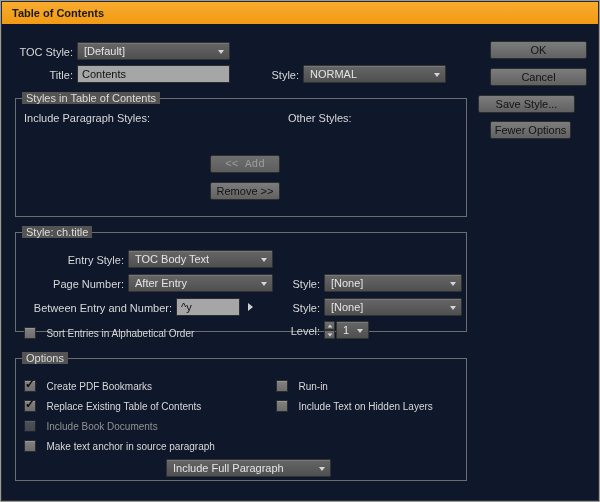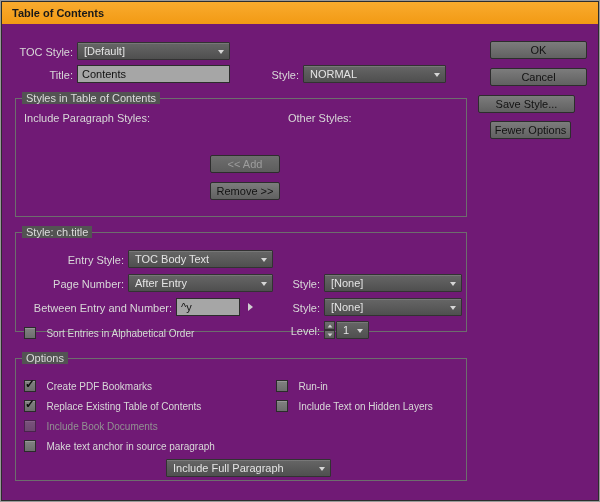--- a/index.html
+++ b/index.html
@@ -1,25 +1,25 @@
 <!DOCTYPE html>
 <html><head>
 <meta charset="utf-8">
 <style>
   * { box-sizing: border-box; margin: 0; padding: 0; }
   html,body { width:600px; height:502px; background:#ffffff; font-family:"Liberation Sans", sans-serif; }
-  .dialog { position:relative; width:600px; height:502px; background:#701a75; border:1px solid #9a9a9a; box-shadow: inset 0 0 0 1px #2d2d2d; overflow:hidden; }
+  .dialog { position:relative; width:600px; height:502px; background:#0f172a; border:1px solid #9a9a9a; box-shadow: inset 0 0 0 1px #2d2d2d; overflow:hidden; }
   .titlebar { position:absolute; left:1px; top:1px; right:1px; height:22px; background:linear-gradient(#f9ab2e,#f29a14); color:#191919; font-size:11px; font-weight:bold; line-height:22px; padding-left:10px; }
   .lbl { position:absolute; font-size:11px; color:#d8d8d8; white-space:nowrap; }
   .ra { text-align:right; }
   .dropdown { position:absolute; height:18px; background:linear-gradient(#666666,#4f4f4f); border:1px solid #323232; border-radius:1px; color:#e4e4e4; font-size:11px; line-height:16px; padding:0 18px 0 6px; white-space:nowrap; overflow:hidden; box-shadow: inset 0 1px 0 rgba(255,255,255,.12); }
   .dd-arrow { position:absolute; right:5px; top:7px; width:0; height:0; border-left:3.5px solid transparent; border-right:3.5px solid transparent; border-top:4px solid #d6d6d6; }
   .textfield { position:absolute; height:18px; background:#a6a6a6; border:1px solid #2c2c2c; color:#121212; font-size:11px; padding:0 4px; font-family:"Liberation Sans", sans-serif; }
   .btn { position:absolute; height:18px; background:linear-gradient(#7c7c7c,#616161); border:1px solid #2d2d2d; border-radius:2px; color:#131313; font-size:11px; text-align:center; line-height:16px; cursor:default; }
-  .btn.disabled { color:#9d9d9d; background:linear-gradient(#6e6e6e,#5d5d5d); }
+  .btn.disabled { color:#9d9d9d; background:linear-gradient(#6e6e6e,#5d5d5d);font-family:Liberation Mono, monospace; }
   .group { position:absolute; border:1px solid #6d6d6d; }
   .group-title { position:absolute; top:-7px; left:6px; background:#535353; padding:0 4px; font-size:11px; color:#dcdcdc; white-space:nowrap; }
   .list { position:absolute; background:#3f3f3f; border:1px solid #2a2a2a; overflow:hidden; }
   .list-row { height:19px; line-height:19px; font-size:10px; color:#ebebeb; padding-left:5px; background:#4b4b4b; border-bottom:1px solid #3a3a3a; margin-right:13px; }
   .sel-row { height:17px; line-height:17px; font-size:11px; color:#ffffff; padding-left:5px; background:#3a6591; margin-right:13px; }
   .vsb { position:absolute; top:0; right:0; bottom:0; width:13px; background:#474747; border-left:1px solid #303030; }
   .sb-btn { position:absolute; left:0; width:12px; height:12px; background:linear-gradient(#6a6a6a,#575757); border:1px solid #373737; display:flex; align-items:center; justify-content:center; }
   .sb-up { top:0; } .sb-down { bottom:0; }
   .sb-thumb { position:absolute; left:1px; width:10px; background:linear-gradient(90deg,#6f6f6f,#5c5c5c); border:1px solid #383838; border-radius:1px; }
   .tri-up { width:0; height:0; border-left:3px solid transparent; border-right:3px solid transparent; border-bottom:4px solid #d2d2d2; display:inline-block; }

